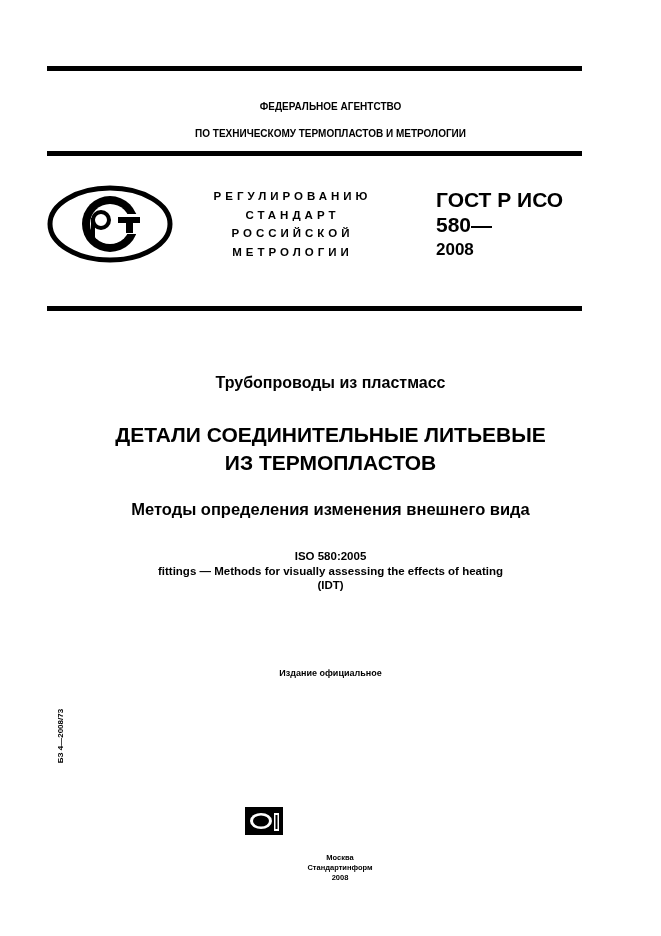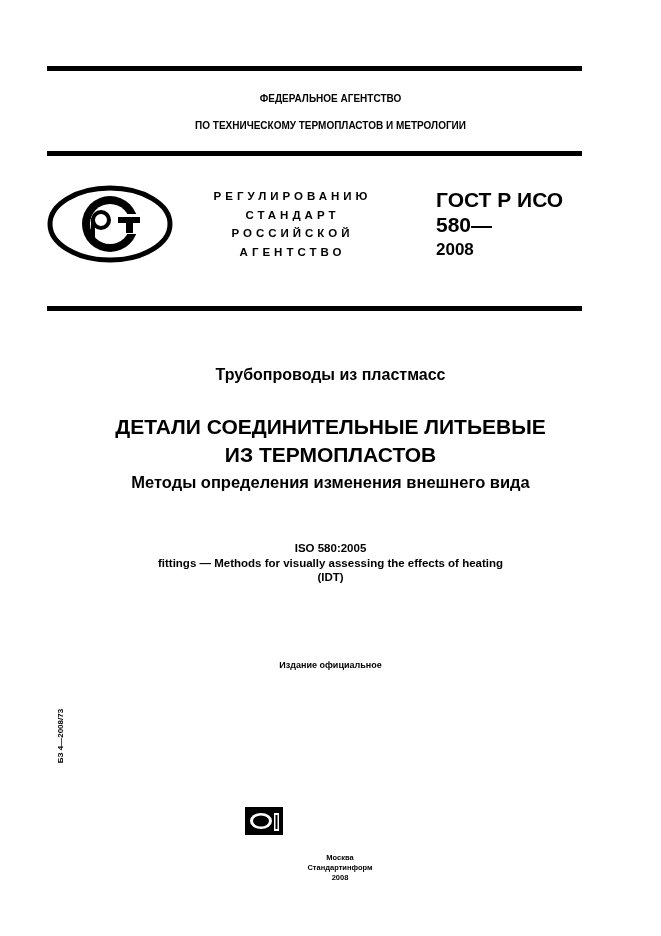--- a/index.html
+++ b/index.html
@@ -1,29 +1,29 @@
 <!DOCTYPE html>
 <html><head>
   <meta charset="utf-8">
   <style>
     html, body { margin: 0; padding: 0; background: #ffffff; }
     body { width: 661px; height: 936px; position: relative; overflow: hidden;
            font-family: "Liberation Sans", sans-serif; color: #000; }
     .rule { position: absolute; left: 47px; width: 535px; height: 5px; background: #000; }
-    .center { position: absolute; left: 0; width: 661px; text-align: center; font-weight: bold; }
+    .center { position: absolute; left: 0; width: 661px; text-align: center; font-weight: bold; margin-top: 8px; }
     .agency1 { top: 93px; font-size: 10px; }
     .agency2 { top: 120px; font-size: 10px; }
     .logo { position: absolute; left: 46px; top: 184px; width: 128px; height: 80px; }
     .nat { position: absolute; left: 205px; top: 187px; width: 175px; text-align: center;
            font-weight: bold; font-size: 11.5px; letter-spacing: 4px; line-height: 18.5px; }
     .gost { position: absolute; left: 436px; top: 187px; font-weight: bold; font-size: 21px; line-height: 25px; }
     .gost .year { font-size: 17px; }
     .t1 { top: 366px; font-size: 16px; }
     .t2 { top: 413px; font-size: 21px; line-height: 28px; }
-    .t3 { top: 473px; font-size: 16.5px; line-height: 19px; }
+    .t3 { top: 492px; font-size: 16.5px; line-height: 19px; }
     .iso { top: 541px; font-size: 11.5px; line-height: 14.5px; }
     .official { top: 660px; font-size: 9px; }
     .side { position: absolute; left: 60px; top: 736px; transform: translate(-50%,-50%) rotate(-90deg);
             font-size: 8px; font-weight: bold; white-space: nowrap; }
     .pub-logo { position: absolute; left: 245px; top: 805px; width: 40px; height: 30px; }
     .pub-text { position: absolute; left: 290px; top: 805px; width: 100px; text-align: center;
                 font-size: 7.5px; font-weight: bold; line-height: 10px; margin-top: 48px; }
   </style>
 </head>
 <body>
@@ -41,21 +41,21 @@
   <rect x="72" y="33" width="22" height="6" fill="#000"></rect>
   <rect x="80" y="33" width="7" height="16" fill="#000"></rect>
   <circle cx="55" cy="36" r="8" fill="none" stroke="#000" stroke-width="4"></circle>
   <rect x="45" y="34" width="4" height="20" fill="#000"></rect>
 </svg>
 
 <div class="nat">
   <div>РЕГУЛИРОВАНИЮ</div>
   <div>СТАНДАРТ</div>
   <div>РОССИЙСКОЙ</div>
-  <div>АГЕНТСТВО</div>
+  <div>МЕТРОЛОГИИ</div>
 </div>
 
 <div class="gost">
   <div>ГОСТ Р ИСО</div>
   <div>580—</div>
   <div class="year">2008</div>
 </div>
 
 <div class="rule" style="top:306px;"></div>
 

